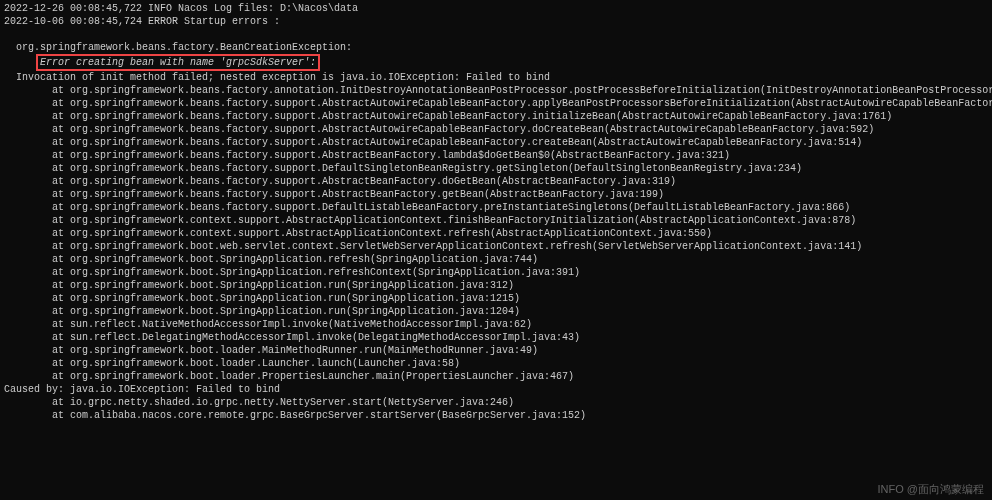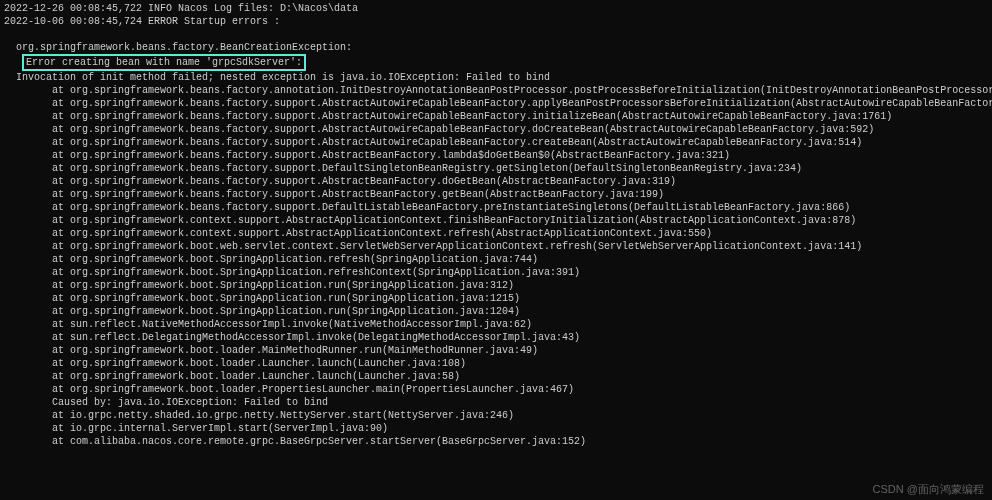--- a/index.html
+++ b/index.html
@@ -17,39 +17,39 @@
       height: 500px;
       overflow: hidden;
       padding: 2px 4px;
       white-space: nowrap;
     }
     .log-line {
       white-space: pre;
     }
     .highlight-box {
       display: inline-block;
-      border: 2px solid #5eead4;
+      border: 2px solid #ef4444;
       padding: 0 2px;
-      margin: 0 6px;
+      margin: 0 20px;
+      font-style: italic;
     }
     .watermark {
       position: fixed;
       bottom: 4px;
       right: 8px;
       color: #888;
       font-size: 11px;
       font-family: sans-serif;
       opacity: 0.7;
     }
     .indent {
       padding-left: 48px;
     }
     .caused {
       padding-left: 0;
-      margin-left: 48px;
     }
   </style>
 </head>
 <body>
 
 <div class="log-line">2022-12-26 00:08:45,722 INFO Nacos Log files: D:\Nacos\data</div>
 <div class="log-line"></div>
 <div class="log-line">2022-10-06 00:08:45,724 ERROR Startup errors :</div>
 <div class="log-line"></div>
 
@@ -74,26 +74,24 @@
     <div class="log-line indent">at org.springframework.context.support.AbstractApplicationContext.refresh(AbstractApplicationContext.java:550)</div>
     <div class="log-line indent">at org.springframework.boot.web.servlet.context.ServletWebServerApplicationContext.refresh(ServletWebServerApplicationContext.java:141)</div>
     <div class="log-line indent">at org.springframework.boot.SpringApplication.refresh(SpringApplication.java:744)</div>
     <div class="log-line indent">at org.springframework.boot.SpringApplication.refreshContext(SpringApplication.java:391)</div>
     <div class="log-line indent">at org.springframework.boot.SpringApplication.run(SpringApplication.java:312)</div>
     <div class="log-line indent">at org.springframework.boot.SpringApplication.run(SpringApplication.java:1215)</div>
     <div class="log-line indent">at org.springframework.boot.SpringApplication.run(SpringApplication.java:1204)</div>
     <div class="log-line indent">at sun.reflect.NativeMethodAccessorImpl.invoke(NativeMethodAccessorImpl.java:62)</div>
     <div class="log-line indent">at sun.reflect.DelegatingMethodAccessorImpl.invoke(DelegatingMethodAccessorImpl.java:43)</div>
     <div class="log-line indent">at org.springframework.boot.loader.MainMethodRunner.run(MainMethodRunner.java:49)</div>
-    <div class="log-line indent">at org.springframework.boot.loader.Launcher.launch(Launcher.java:108)</div>
     <div class="log-line indent">at org.springframework.boot.loader.Launcher.launch(Launcher.java:58)</div>
     <div class="log-line indent">at org.springframework.boot.loader.PropertiesLauncher.main(PropertiesLauncher.java:467)</div>
   </div>
 
 <div class="log-line caused">Caused by: java.io.IOException: Failed to bind</div>
 
 <div id="caused-stack-container">
     <div class="log-line indent">at io.grpc.netty.shaded.io.grpc.netty.NettyServer.start(NettyServer.java:246)</div>
-    <div class="log-line indent">at io.grpc.internal.ServerImpl.start(ServerImpl.java:90)</div>
     <div class="log-line indent">at com.alibaba.nacos.core.remote.grpc.BaseGrpcServer.startServer(BaseGrpcServer.java:152)</div>
   </div>
 
-<div class="watermark">CSDN @面向鸿蒙编程</div>
+<div class="watermark">INFO @面向鸿蒙编程</div>
 
 </body></html>

